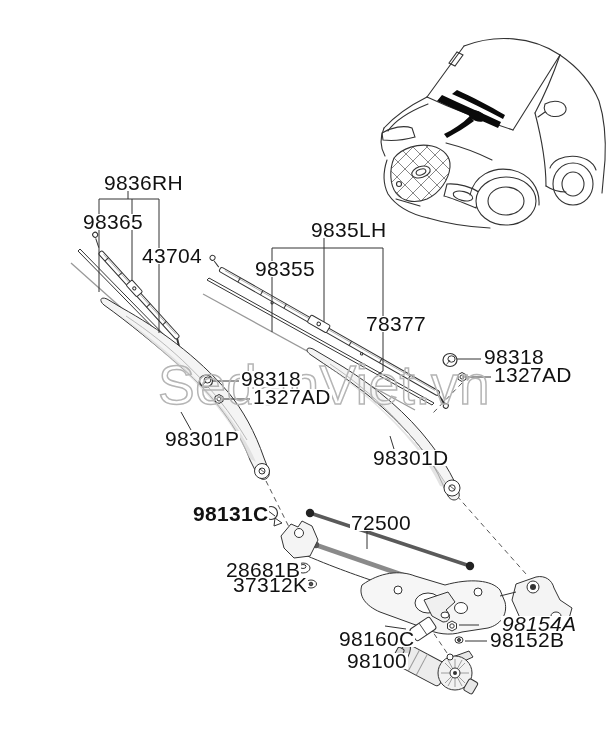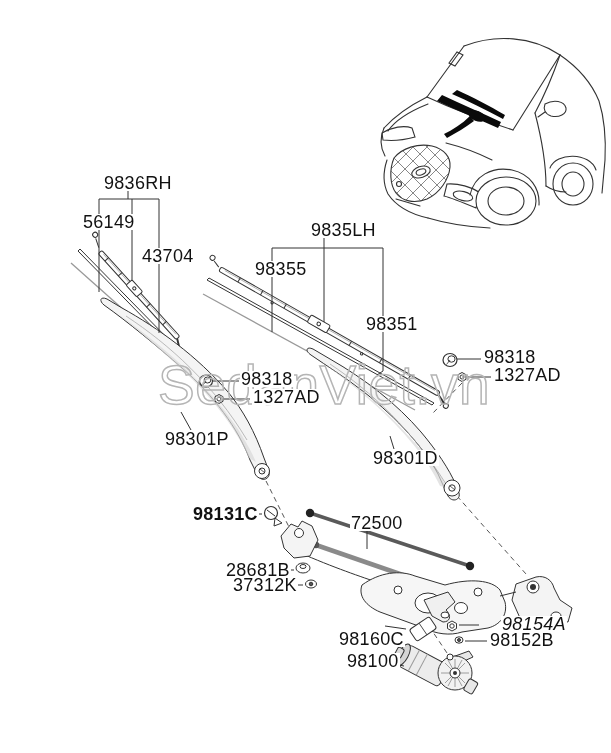--- a/index.html
+++ b/index.html
@@ -1,19 +1,19 @@
 <!DOCTYPE html>
 <html><head>
 <meta charset="utf-8">
 <style>
   html,body{margin:0;padding:0;background:#fff;}
   #stage{position:relative;width:611px;height:753px;background:#fff;overflow:hidden;
          font-family:"Liberation Sans", sans-serif;}
   #art{position:absolute;left:0;top:0;}
-  .plabel{position:absolute;font-size:18px;line-height:16px;color:#111;
+  .plabel{position:absolute;font-size:21px;line-height:16px;color:#111;
           background:#fff;padding:0 1px;white-space:nowrap;letter-spacing:0.3px;}
 </style>
 </head>
 <body>
 
 <div id="stage">
 
 <svg id="art" width="611" height="753" viewBox="0 0 611 753">
 
   <defs>
@@ -258,25 +258,25 @@
     <path d="M385,626 L406,629"></path>
     <path d="M479,625 H459"></path>
     <path d="M487,641 H465"></path>
     <path d="M383,662 L404,666"></path>
   </g>
 
   <text x="158" y="404" font-size="55" font-family="Liberation Sans, sans-serif" fill="none" stroke="#b5b5b5" stroke-width="1.5" letter-spacing="0.5">SedanViet.vn</text>
 </svg>
 
   <div class="plabel" style="left:103px;top:175px;">9836RH</div>
-  <div class="plabel" style="left:82px;top:214px;">56149</div>
+  <div class="plabel" style="left:82px;top:214px;">98365</div>
   <div class="plabel" style="left:141px;top:248px;">43704</div>
   <div class="plabel" style="left:310px;top:222px;">9835LH</div>
   <div class="plabel" style="left:254px;top:261px;">98355</div>
-  <div class="plabel" style="left:365px;top:316px;">98351</div>
+  <div class="plabel" style="left:365px;top:316px;">78377</div>
   <div class="plabel" style="left:483px;top:349px;">98318</div>
   <div class="plabel" style="left:493px;top:367px;">1327AD</div>
   <div class="plabel" style="left:240px;top:371px;">98318</div>
   <div class="plabel" style="left:252px;top:389px;">1327AD</div>
   <div class="plabel" style="left:164px;top:431px;">98301P</div>
   <div class="plabel" style="left:372px;top:450px;">98301D</div>
   <div class="plabel" style="left:192px;top:506px;font-weight:bold;">98131C</div>
   <div class="plabel" style="left:350px;top:515px;">72500</div>
   <div class="plabel" style="left:225px;top:562px;">28681B</div>
   <div class="plabel" style="left:232px;top:577px;">37312K</div>

